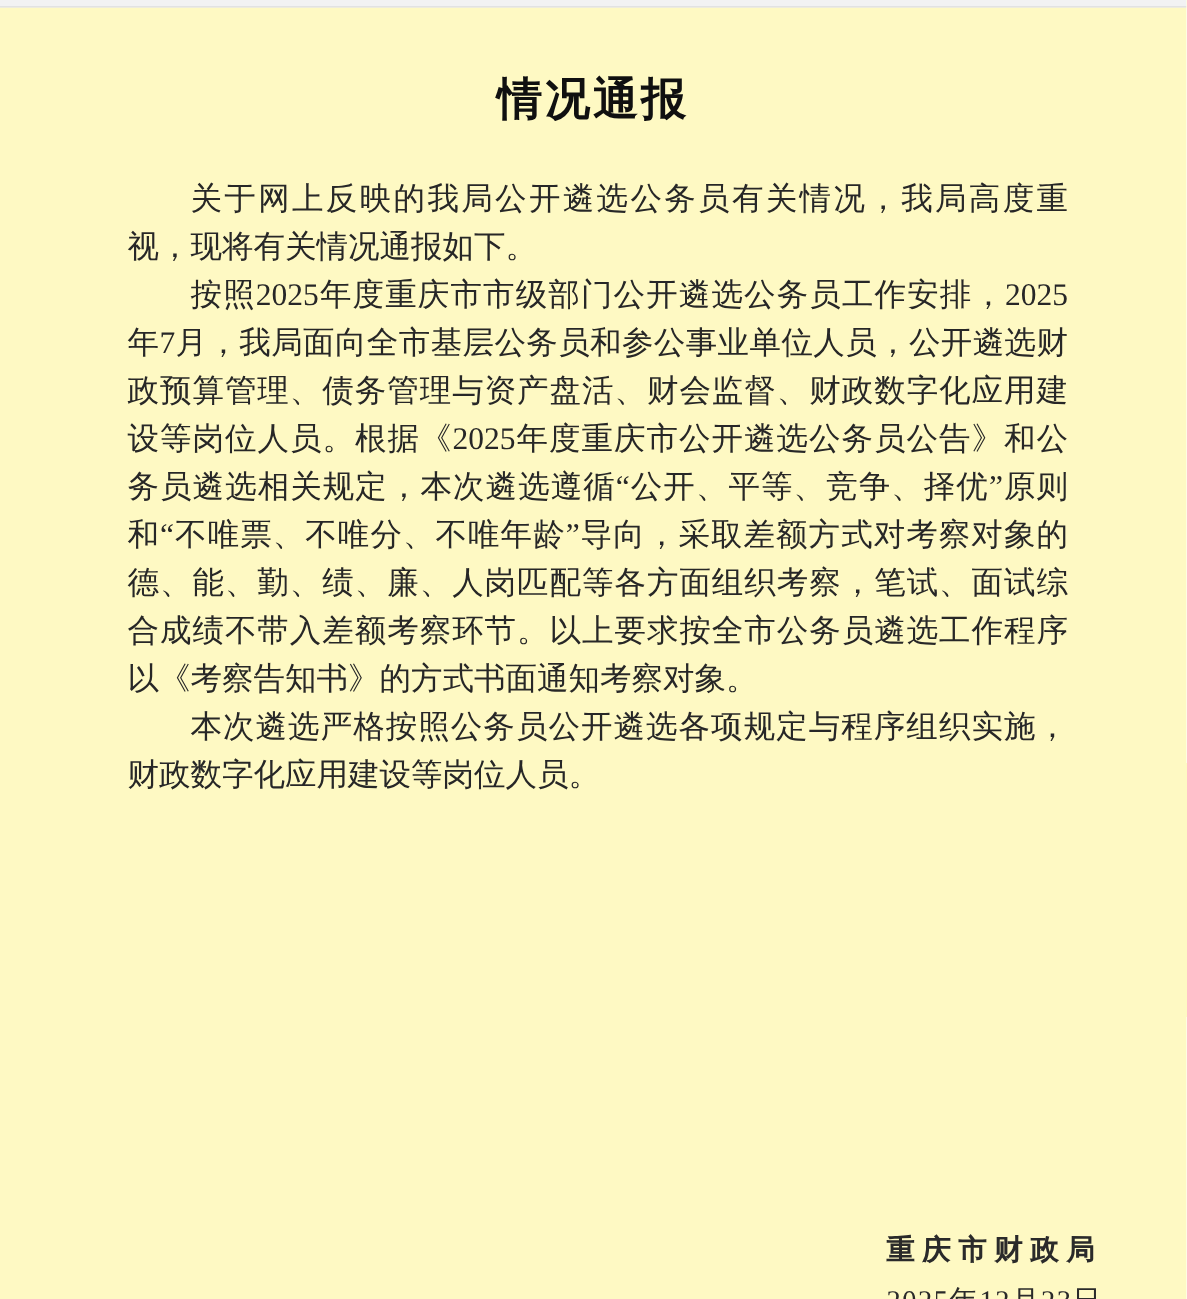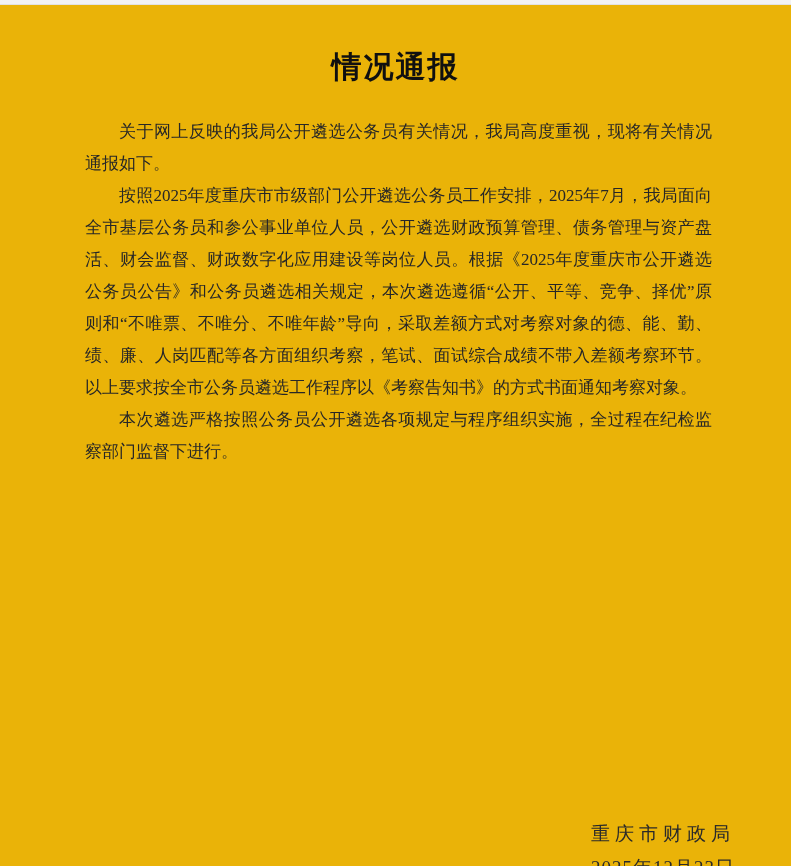--- a/index.html
+++ b/index.html
@@ -8,42 +8,42 @@
       padding: 0;
       width: 791px;
       height: 866px;
       overflow: hidden;
       background: #fdfdfd;
     }
     .page {
       position: relative;
       width: 791px;
       height: 866px;
-      background: #eab308;
+      background: #fef9c3;
       font-family: "Liberation Serif", "DejaVu Serif", serif;
       color: #262626;
     }
     .top-strip {
       height: 5px;
       background: #f2f2f3;
       border-bottom: 1px solid #e2e2e2;
     }
     .title {
       margin: 42px 0 0 0;
       text-align: center;
       font-size: 30px;
       line-height: 40px;
       font-weight: 700;
       letter-spacing: 2px;
       color: #101010;
       font-family: "Liberation Serif", "DejaVu Serif", serif;
     }
     .body-text {
       margin: 29px 79px 0 85px;
-      font-size: 17px;
+      font-size: 21px;
       line-height: 32px;
       text-align: justify;
       color: #272727;
     }
     .body-text p {
       margin: 0;
       padding: 0;
       text-indent: 2em;
       word-break: break-all;
     }
@@ -54,38 +54,39 @@
       display: flex;
       flex-direction: column;
       align-items: center;
       font-size: 19px;
       line-height: 32px;
       color: #2a2a2a;
     }
     .agency {
       letter-spacing: 5px;
       white-space: nowrap;
+      font-weight: bold;
     }
     .date {
       margin-top: 2px;
       letter-spacing: 1px;
       white-space: nowrap;
     }
   </style>
 </head>
 <body>
 
 <div class="page">
   <div class="top-strip"></div>
 
   <h1 class="title">情况通报</h1>
 
   <div class="body-text">
     <p>关于网上反映的我局公开遴选公务员有关情况，我局高度重视，现将有关情况通报如下。</p>
     <p>按照2025年度重庆市市级部门公开遴选公务员工作安排，2025年7月，我局面向全市基层公务员和参公事业单位人员，公开遴选财政预算管理、债务管理与资产盘活、财会监督、财政数字化应用建设等岗位人员。根据《2025年度重庆市公开遴选公务员公告》和公务员遴选相关规定，本次遴选遵循“公开、平等、竞争、择优”原则和“不唯票、不唯分、不唯年龄”导向，采取差额方式对考察对象的德、能、勤、绩、廉、人岗匹配等各方面组织考察，笔试、面试综合成绩不带入差额考察环节。以上要求按全市公务员遴选工作程序以《考察告知书》的方式书面通知考察对象。</p>
-    <p>本次遴选严格按照公务员公开遴选各项规定与程序组织实施，全过程在纪检监察部门监督下进行。</p>
+    <p>本次遴选严格按照公务员公开遴选各项规定与程序组织实施，财政数字化应用建设等岗位人员。</p>
   </div>
 
   <div class="signature-block">
     <div class="agency">重庆市财政局</div>
     <div class="date">2025年12月23日</div>
   </div>
 </div>
 
 </body></html>

